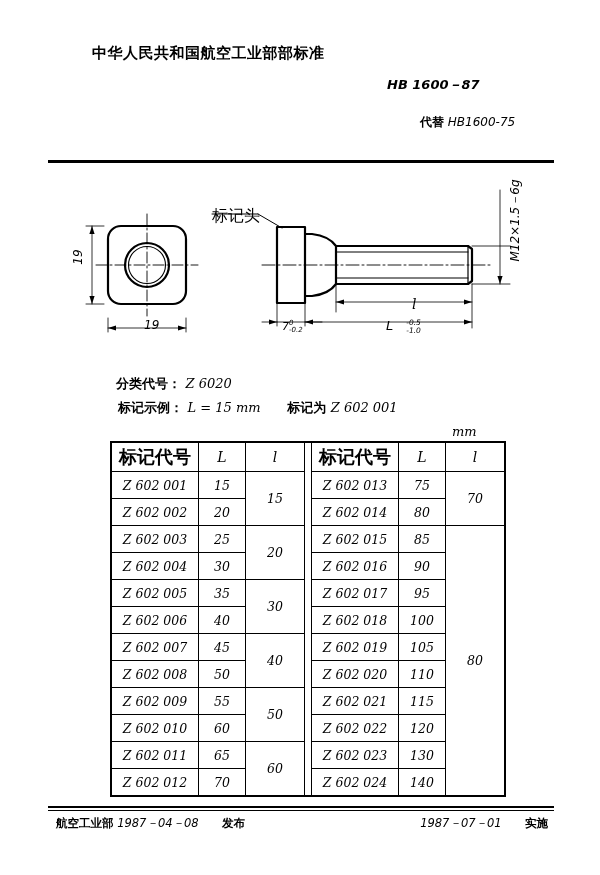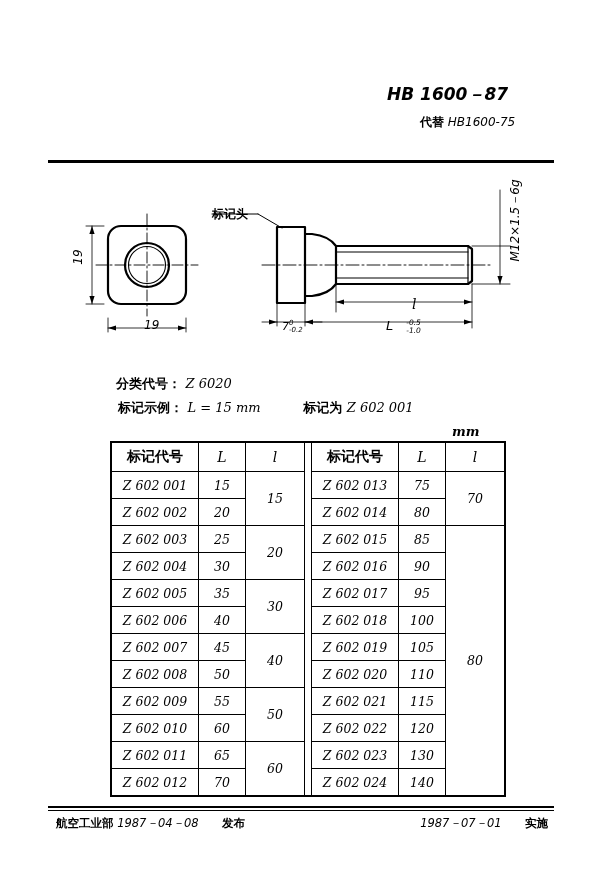--- a/index.html
+++ b/index.html
@@ -14,23 +14,23 @@
   .page{position:absolute;inset:0;}
 
   
   .org{
     position:absolute;left:92px;top:44px;
     font-family:"DejaVu Sans",sans-serif;
     font-weight:bold;font-size:15px;letter-spacing:.5px;
     white-space:nowrap;
   }
   .std-no{
-    position:absolute;left:387px;top:83px;
+    position:absolute;left:387px;top:76px;
     font-family:"DejaVu Sans",sans-serif;
-    font-weight:bold;font-size:17px;font-style:italic;
+    font-weight:bold;font-size:13px;font-style:italic;
     white-space:nowrap;
   }
   .doc-title{
     position:absolute;left:110px;top:103px;
     font-family:"DejaVu Sans",sans-serif;
     font-weight:bold;font-size:19px;
     letter-spacing:9px;white-space:nowrap;
   }
   .replaces{
     position:absolute;left:420px;top:114px;
@@ -64,21 +64,21 @@
     white-space:nowrap;
   }
   .foot-left .cn,.foot-right .cn{font-weight:bold;}
   .foot-left .dt,.foot-right .dt{font-style:italic;}
   .gapL{display:inline-block;width:16px;}
 
   
   .drawing{position:absolute;left:0;top:170px;width:600px;height:185px;}
   .callout{
     position:absolute;left:212px;top:206px;
-    font-family:"DejaVu Sans",sans-serif;font-weight:bold;font-size:12px;
+    font-family:"DejaVu Sans",sans-serif;font-weight:normal;font-size:16px;
     white-space:nowrap;
   }
   .dim-19-v{
     position:absolute;left:70px;top:250px;
     font-family:"DejaVu Sans",sans-serif;font-size:12px;font-style:italic;
     transform:rotate(-90deg);transform-origin:center;
   }
   .dim-19-h{
     position:absolute;left:144px;top:318px;
     font-family:"DejaVu Sans",sans-serif;font-size:12px;font-style:italic;
@@ -121,26 +121,26 @@
   }
   .spec2{
     position:absolute;left:118px;top:399px;
     font-family:"DejaVu Sans",sans-serif;font-weight:bold;font-size:13px;
     white-space:nowrap;
   }
   .spec1 .val,.spec2 .val{
     font-weight:normal;font-style:italic;
     font-family:"DejaVu Serif",serif;font-size:13px;
   }
-  .spec2 .mark{margin-left:38px;font-weight:bold;font-style:normal;}
+  .spec2 .mark{margin-left:22px;font-weight:bold;font-style:normal;}
 
   
   .unit{
     position:absolute;left:452px;top:424px;
-    font-family:"DejaVu Serif",serif;font-size:13px;font-style:italic;font-weight:bold;
+    font-family:"DejaVu Serif",serif;font-size:13px;font-style:italic;
   }
 
   
   .tbl-wrap{
     position:absolute;left:110px;top:441px;width:390px;
   }
   table.spec-table{
     border-collapse:collapse;width:390px;
     table-layout:fixed;
   }
@@ -149,21 +149,21 @@
     text-align:center;
     font-family:"DejaVu Serif",serif;
     font-style:italic;
     font-size:12.5px;
     height:26px;
     padding:0;
     font-weight:normal;
   }
   table.spec-table th{
     font-family:"DejaVu Sans",sans-serif;
-    font-style:normal;font-weight:bold;font-size:14px;
+    font-style:normal;font-weight:bold;font-size:18px;
     height:28px;
   }
   table.spec-table th.sym{
     font-family:"DejaVu Serif",serif;font-style:italic;font-weight:normal;
     font-size:14px;
   }
   .col-code{width:86px;}
   .col-L{width:46px;}
   .col-l{width:58px;}
   .mid-sep{
@@ -175,20 +175,21 @@
   .t-top{border-top:2px solid #000 !important;}
   .t-bottom{border-bottom:2px solid #000 !important;}
   .t-left{border-left:2px solid #000 !important;}
   .t-right{border-right:2px solid #000 !important;}
 </style>
 </head>
 <body>
 
 <div class="page">
 
+  <div class="org">中华人民共和国航空工业部部标准</div>
   <div class="std-no">HB 1600－87</div>
   <div class="replaces">
     <b>代替</b>
     <span>HB1600-75</span>
   </div>
   <div class="rule-top"></div>
 
   <div class="drawing">
     <svg width="600" height="185" viewBox="0 0 600 185">
       <g stroke="#000" fill="none" stroke-width="1.4" stroke-linecap="round" stroke-linejoin="round">

